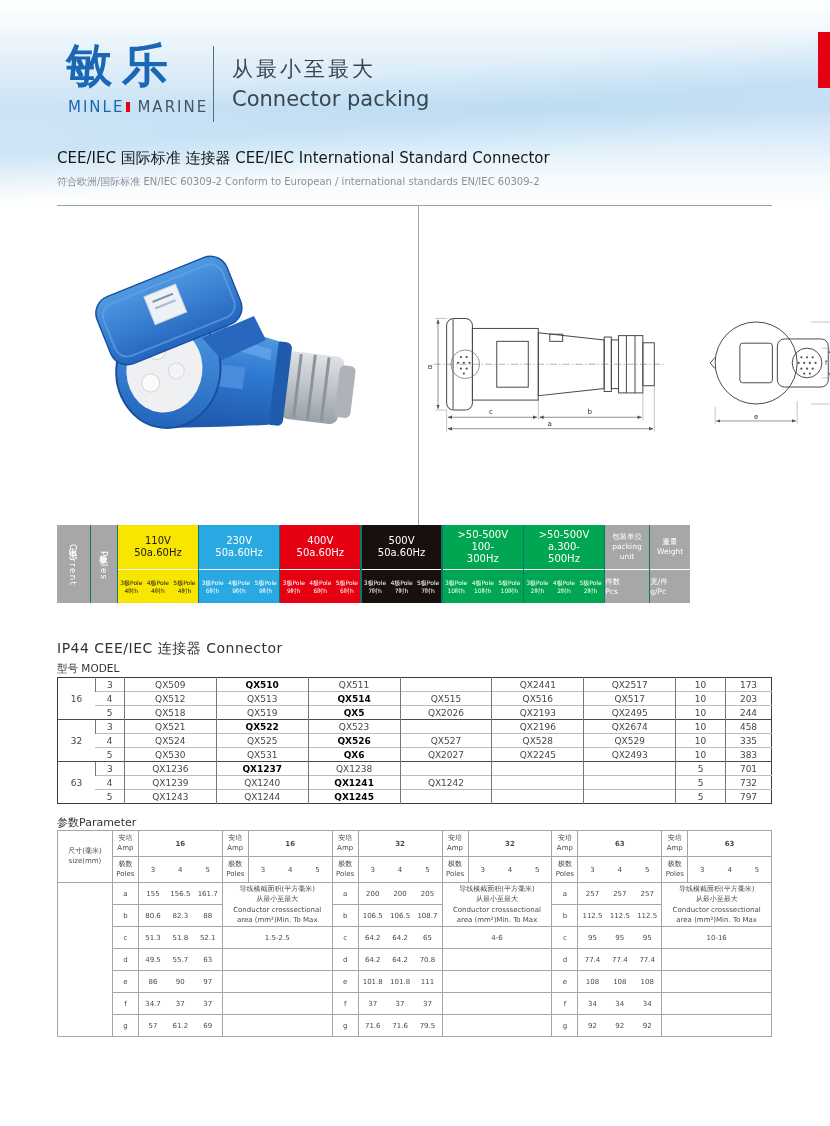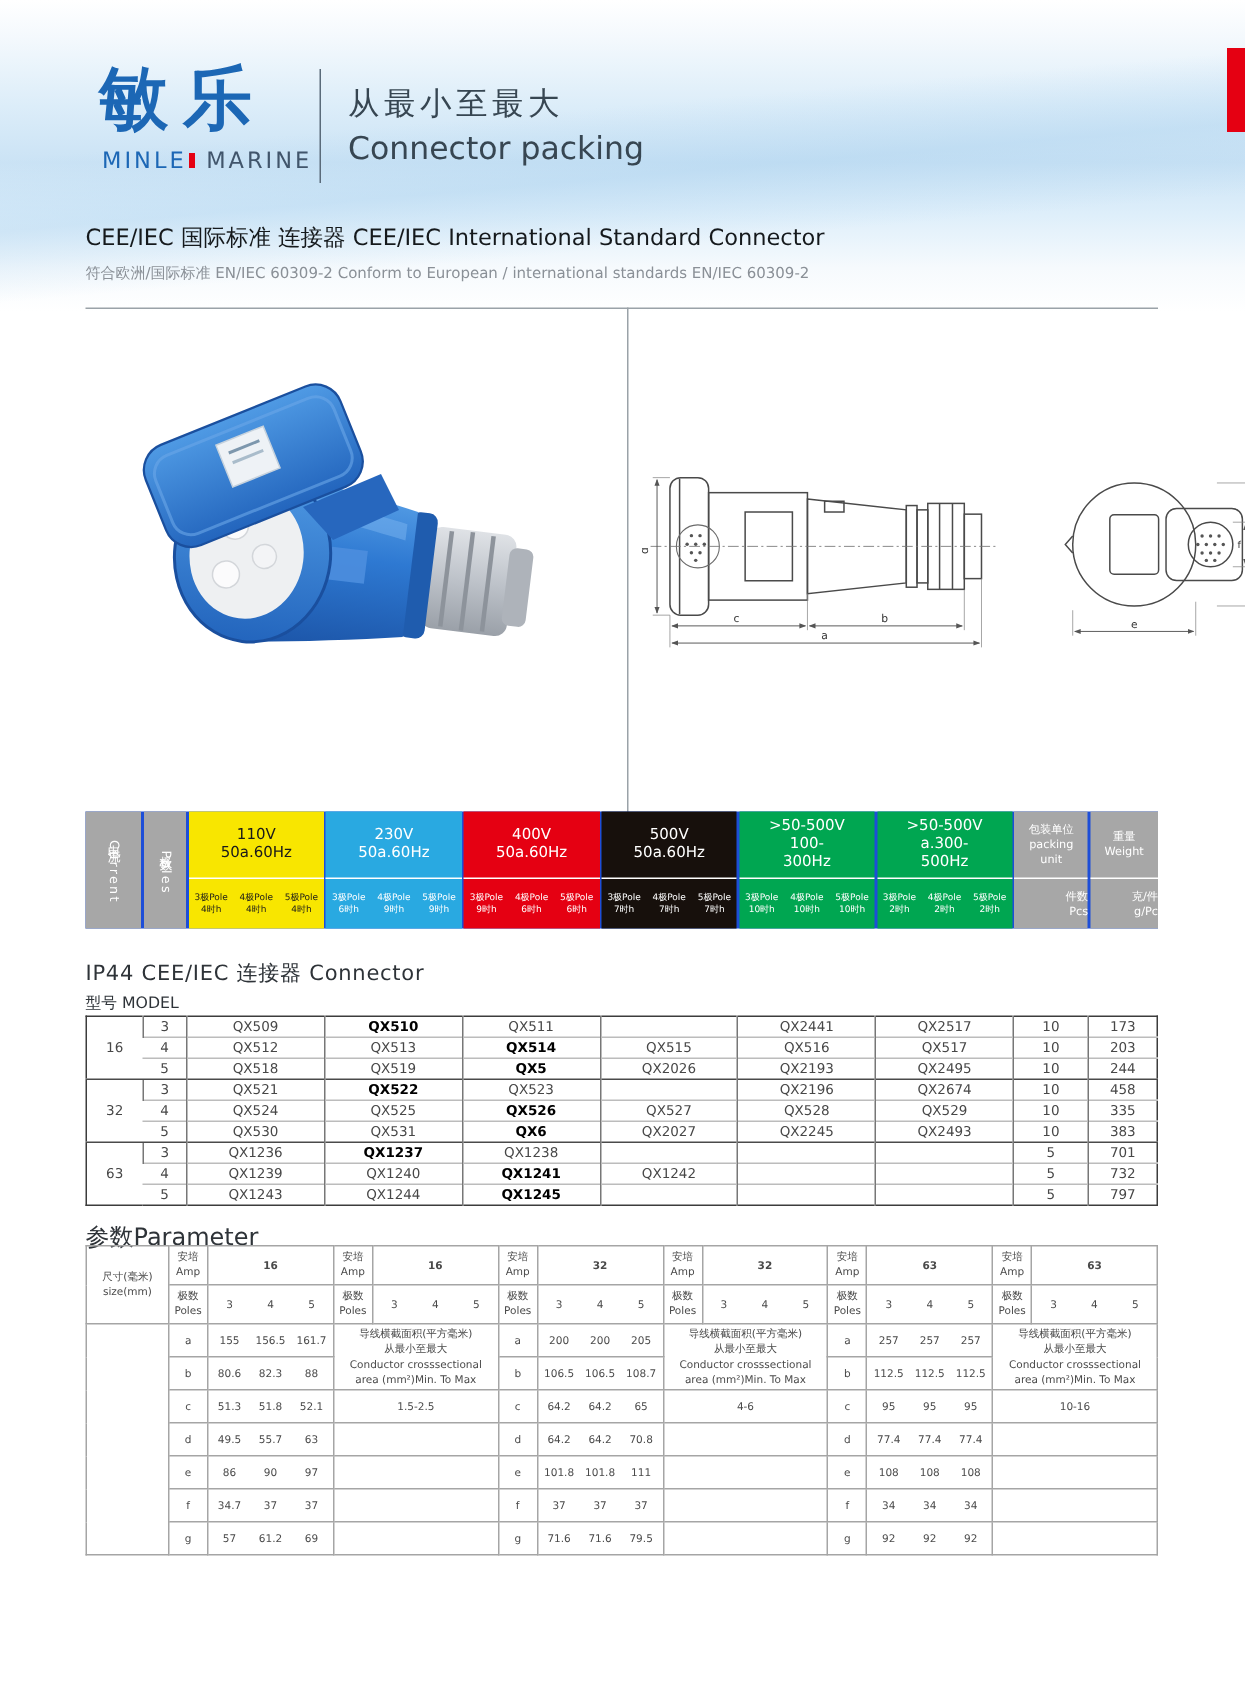--- a/index.html
+++ b/index.html
@@ -23,48 +23,48 @@
   
   .intro-title{position:absolute;left:57px;top:149px;font-size:15px;font-weight:normal;color:#15191c}
   .intro-sub{position:absolute;left:57px;top:175px;font-size:10px;color:#8a9097}
   .rule{position:absolute;left:57px;top:205px;width:715px;height:1px;background:#9aa2a8}
   .vrule{position:absolute;left:418px;top:205px;width:1px;height:340px;background:#9aa2a8}
 
   .photo{position:absolute;left:70px;top:226px}
   .drawing{position:absolute;left:428px;top:290px;display:flex;gap:8px;align-items:center}
 
   
-  .spec{position:absolute;left:57px;top:541px;width:715px;height:78px;display:grid;
-        grid-template-columns:38fr 29fr 92fr 92fr 92fr 92fr 92fr 92fr 50fr 46fr;gap:1.5px;background:#1d4ed8}
+  .spec{position:absolute;left:57px;top:525px;width:633px;height:78px;display:grid;
+        grid-template-columns:38fr 29fr 92fr 92fr 92fr 92fr 92fr 92fr 50fr 46fr;gap:1.5px;background:#0f766e}
   .spec-gray{background:#a7a7a7;color:#fff}
   .spec-center{display:flex;align-items:center;justify-content:center}
   .spec-vertical{writing-mode:vertical-rl;text-orientation:mixed;font-size:8.5px;letter-spacing:1.5px}
   .spec-vcell{display:flex;flex-direction:column;min-width:0}
   .spec-vmain{height:44px;display:flex;flex-direction:column;align-items:center;justify-content:center;
               font-size:10px;line-height:1.18;font-weight:500;text-align:center}
   .spec-vsub{flex:1;border-top:1.5px solid #fff;display:flex}
   .spec-pole{flex:1;display:flex;flex-direction:column;align-items:center;justify-content:center;font-size:6px;line-height:1.3;white-space:nowrap}
   .spec-stack{display:flex;flex-direction:column}
   .spec-top{height:44px;display:flex;flex-direction:column;align-items:center;justify-content:center;font-size:7.5px;line-height:1.3;text-align:center}
-  .spec-sub{flex:1;border-top:1.5px solid #fff;display:flex;flex-direction:column;align-items:flex-end;justify-content:center;font-size:7.5px;line-height:1.3;text-align:center}
+  .spec-sub{flex:1;border-top:1.5px solid #fff;display:flex;flex-direction:column;align-items:flex-start;justify-content:center;font-size:7.5px;line-height:1.3;text-align:center}
 
   
   .ip44-heading{position:absolute;left:57px;top:640px;font-size:14px;color:#2e3338;letter-spacing:.5px}
   .model-label{position:absolute;left:57px;top:662px;font-size:10.5px;color:#2e3338}
   .model-wrap{position:absolute;left:57px;top:677px}
   table.model{border-collapse:collapse;table-layout:fixed;width:715px;border:1.4px solid #3c3c3c}
   .model td{border-left:1px solid #777;border-top:1px solid #bcbcbc;font-size:9px;height:13px;
             text-align:center;color:#474747;padding:0;overflow:hidden;white-space:nowrap}
   .model td:first-child{border-left:none}
   .model tr.group-start td{border-top:1.2px solid #4a4a4a}
   .model tr:first-child td{border-top:none}
   .model td.b{font-weight:bold;color:#000}
 
   
-  .param-heading{position:absolute;left:57px;top:815px;font-size:16px;color:#2e3338}
+  .param-heading{position:absolute;left:57px;top:815px;font-size:11px;color:#2e3338}
   .param-wrap{position:absolute;left:57px;top:830px}
   table.param{border-collapse:collapse;table-layout:fixed;width:715px;border:1.3px solid #555}
   .param td{border:1px solid #a5a5a5;font-size:7px;color:#4a4a4a;text-align:center;vertical-align:middle;padding:0;overflow:hidden}
   .param thead td{height:25px}
   .param tbody td{height:21px}
   .pt-corner{font-size:8px;font-weight:normal;color:#222;text-align:left;vertical-align:top;padding:3px 2px;line-height:1.35}
   .pt-hl{font-size:6.5px;line-height:1.3}
   .pt-amp{font-weight:bold;font-size:8px;color:#222}
   .pt-vals span{display:inline-block;width:33%;font-size:7px}
   .pt-letter{font-size:7.5px}

